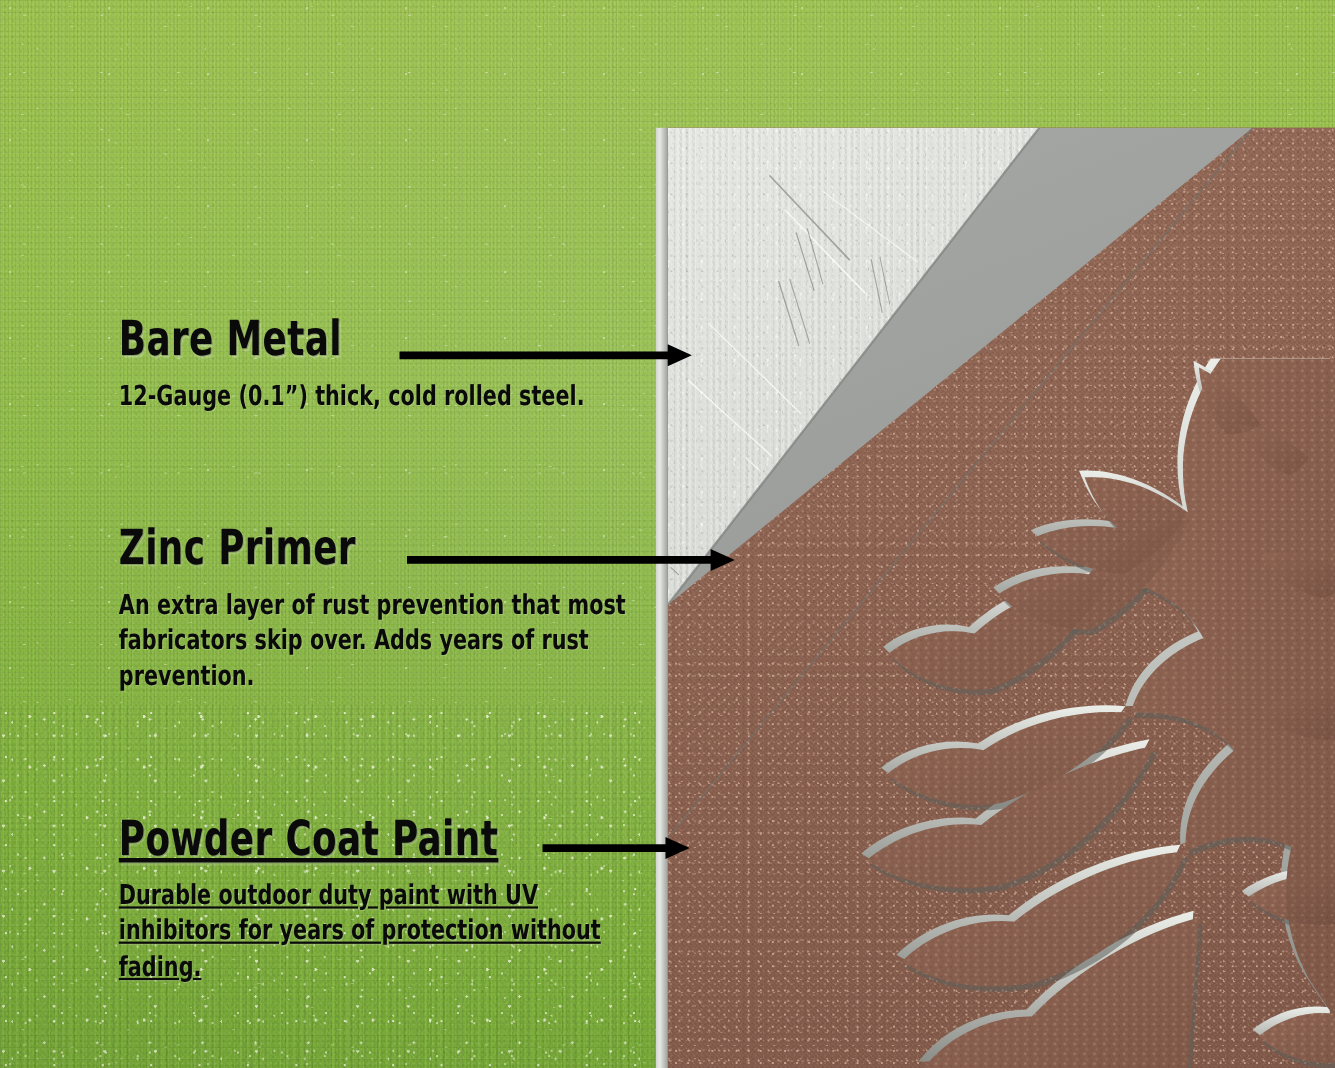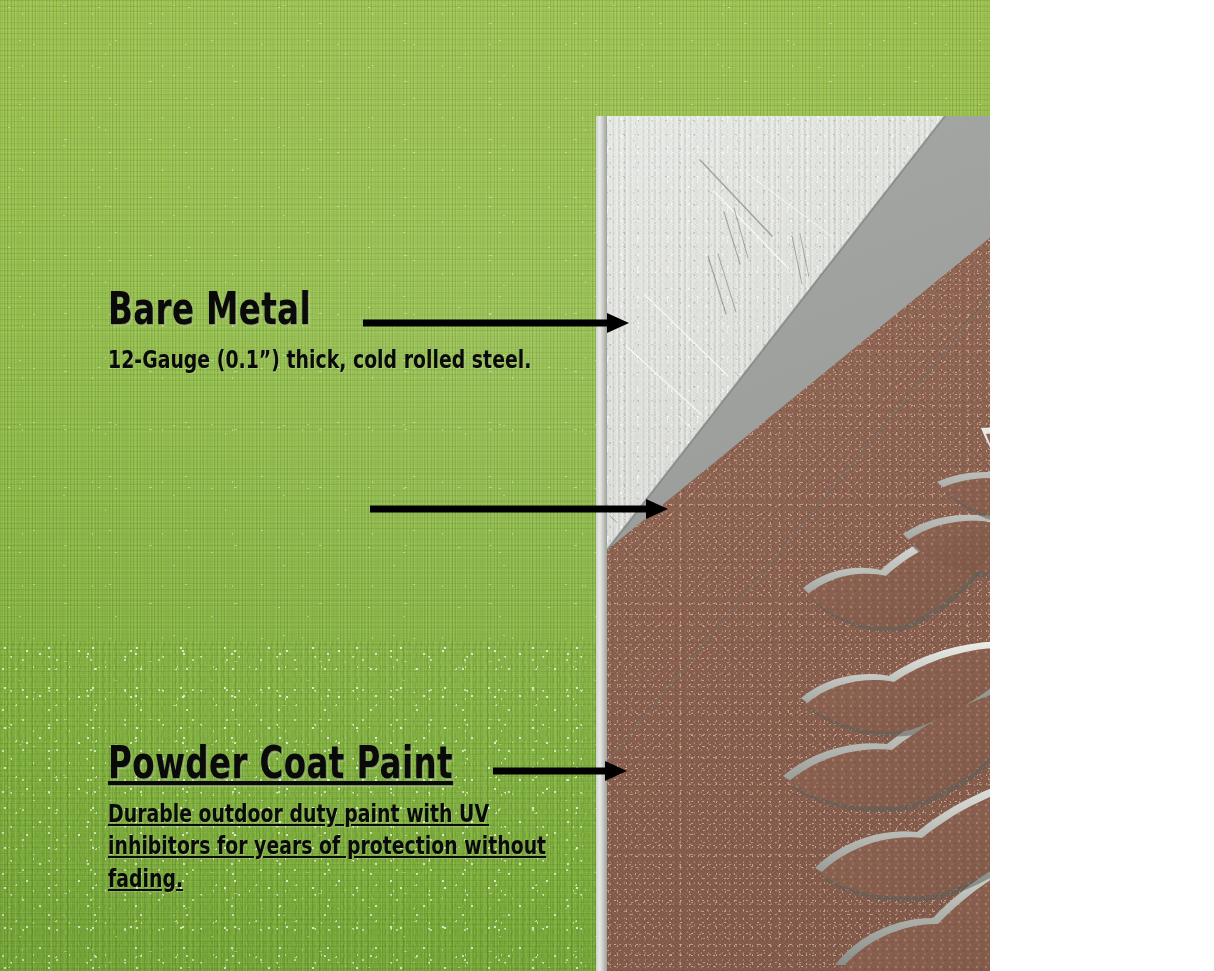--- a/index.html
+++ b/index.html
@@ -1,20 +1,20 @@
 <!DOCTYPE html>
 <html><head>
 <meta charset="utf-8">
 <style>
   html,body{margin:0;padding:0;background:#fff;}
   body{font-family:"Liberation Sans",sans-serif;}
 
   #stage{
     position:relative;
-    width:990px;height:971px;
+    width:1214px;height:971px;
     overflow:hidden;
     background:#8ebb41;
   }
 
   
   .grass{
     position:absolute;inset:0;
     background-color:#8fbc44;
     background-image:
       radial-gradient(ellipse 2px 1px at 10% 12%, rgba(226,238,196,.55) 0 60%, transparent 61%),
@@ -356,19 +356,23 @@
       <path d="M0 13 L114 13" stroke="#000" stroke-width="7" fill="none"></path>
       <path d="M112 3 L134 13 L112 23 Z" fill="#000"></path>
     </svg>
   </div>
 
   <div class="callout" id="c1">
     <h2>Bare Metal</h2>
     <p>12-Gauge (0.1”) thick, cold rolled steel.</p>
   </div>
 
+  <div class="callout" id="c2">
+    <h2>Zinc Primer</h2>
+    <p>An extra layer of rust prevention that most fabricators skip over. Adds years of rust prevention.</p>
+  </div>
 
   <div class="callout" id="c3">
     <h2>Powder Coat Paint</h2>
     <p>Durable outdoor duty paint with UV inhibitors for years of protection without fading.</p>
   </div>
 
 </div>
 
 </body></html>

